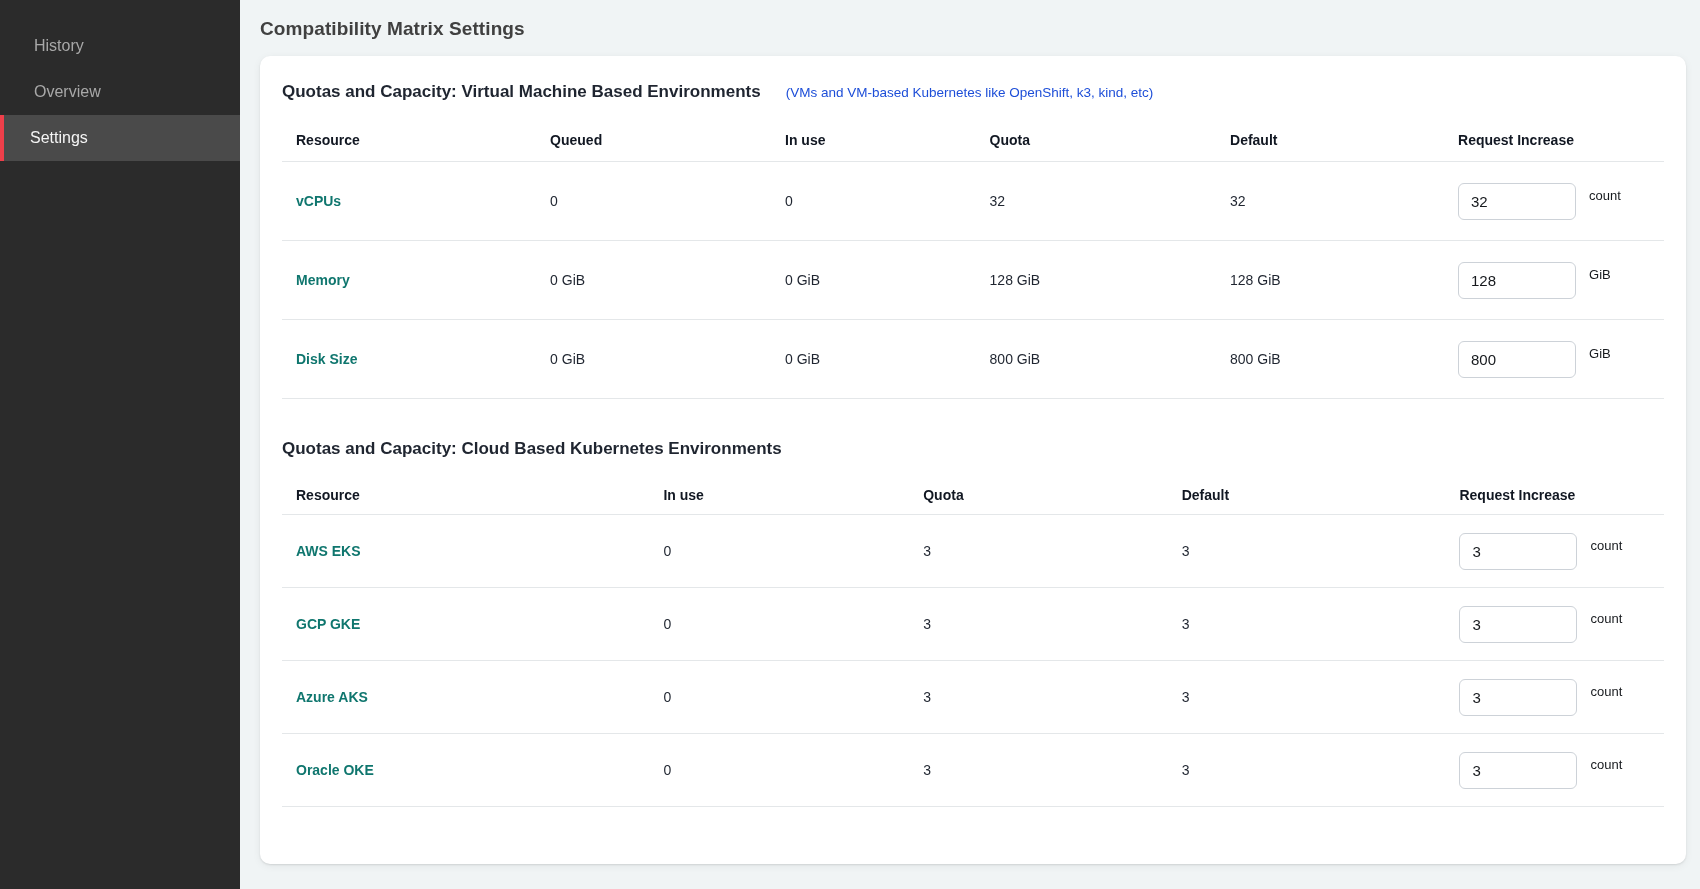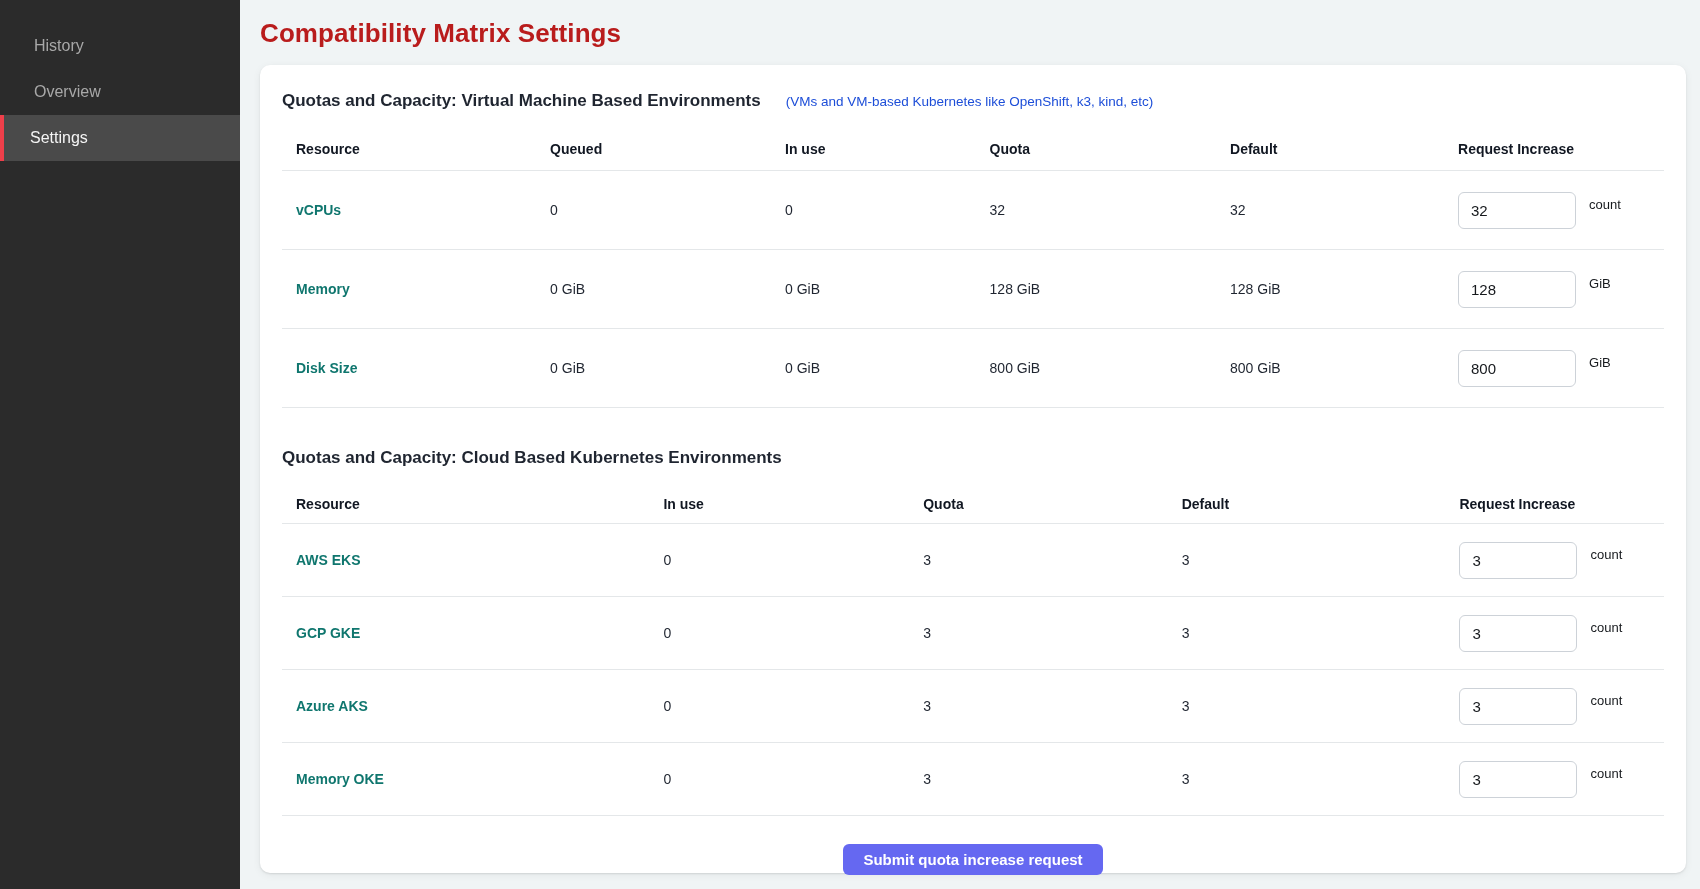--- a/index.html
+++ b/index.html
@@ -35,23 +35,23 @@
     border-left-color: #ee3f4a;
     padding-left: 26px;
   }
 
   
   .main {
     flex: 1;
     padding: 18px 14px 0 20px;
   }
   .page-title {
-    font-size: 26px;
+    font-size: 19px;
     font-weight: 700;
-    color: #b91c1c;
+    color: #404040;
     margin-bottom: 16px;
     letter-spacing: 0.1px;
   }
   .card {
     background: #ffffff;
     border-radius: 10px;
     box-shadow: 0 1px 2px rgba(0,0,0,0.10), 0 2px 8px rgba(0,0,0,0.06);
     padding: 26px 22px 20px 22px;
     height: 808px;
   }
@@ -240,29 +240,26 @@
         <div class="qcell">0</div>
         <div class="qcell">3</div>
         <div class="qcell">3</div>
         <div class="qcell request-cell">
           <input class="request-input" type="text" value="3" style="">
           <span class="unit-label">count</span>
         </div>
       </div>
 
       <div class="qrow body-row">
-        <div class="qcell resource">Memory OKE</div>
-        <div class="qcell">0</div>
-        <div class="qcell">3</div>
-        <div class="qcell">3</div>
-        <div class="qcell request-cell">
-          <input class="request-input" type="text" value="3" style="">
-          <span class="unit-label">count</span>
-        </div>
-      </div>
-    </div>
-
-    <div class="submit-row">
-      <button class="submit-btn">Submit quota increase request</button>
-    </div>
+        <div class="qcell resource">Oracle OKE</div>
+        <div class="qcell">0</div>
+        <div class="qcell">3</div>
+        <div class="qcell">3</div>
+        <div class="qcell request-cell">
+          <input class="request-input" type="text" value="3" style="">
+          <span class="unit-label">count</span>
+        </div>
+      </div>
+    </div>
+
 
   </section>
 </main>
 
 </body></html>

